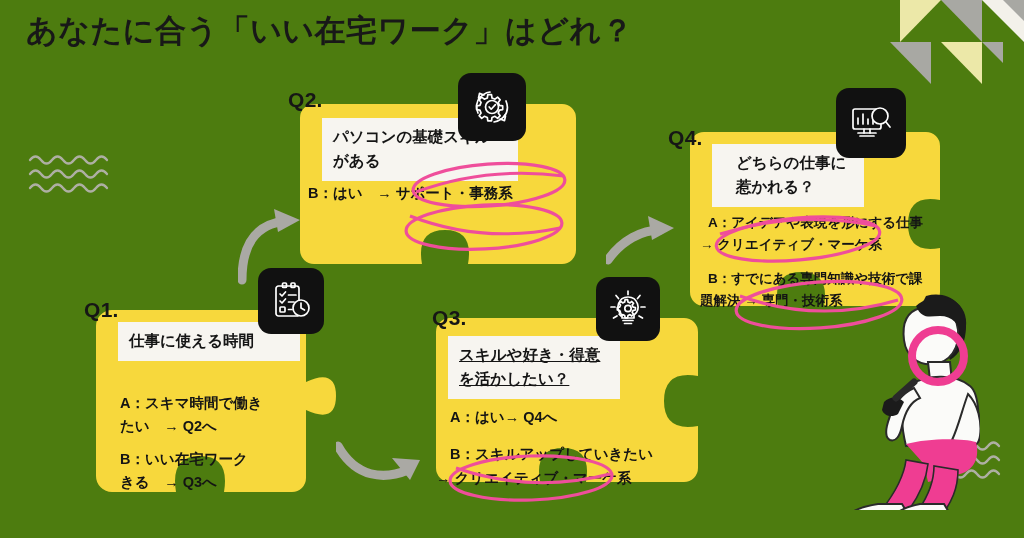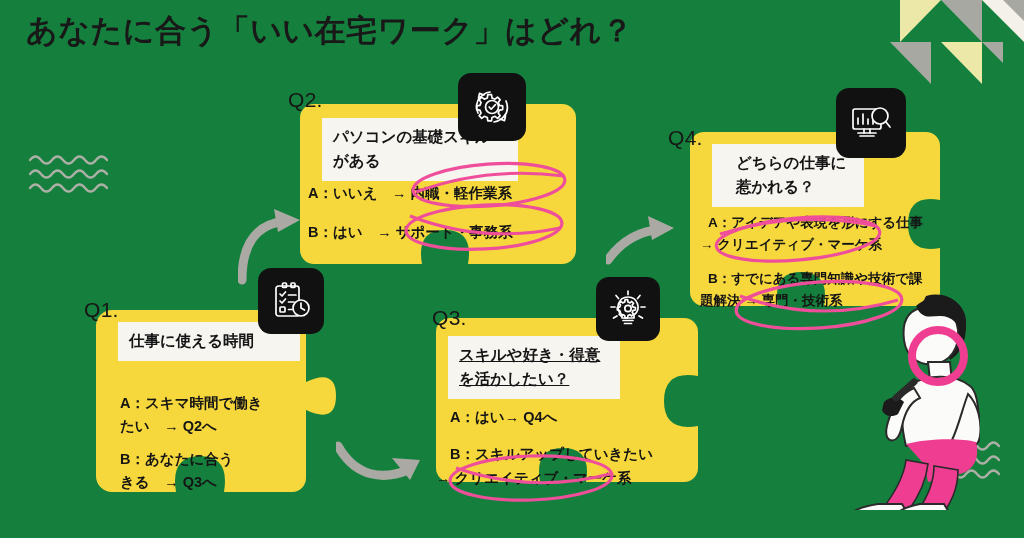--- a/index.html
+++ b/index.html
@@ -2,40 +2,40 @@
 <html><head>
 <meta charset="utf-8">
 <style>
   * { box-sizing: border-box; margin: 0; padding: 0; }
   html, body {
     width: 1024px; height: 538px;
     background: #f3f1ea;
     font-family: "Liberation Sans", "DejaVu Sans", sans-serif;
     overflow: hidden;
   }
-  #stage { position: relative; width: 1024px; height: 538px; background: #15803d; }
+  #stage { position: relative; width: 1024px; height: 538px; background: #4d7c0f; }
 
   
   .tri-grid { position: absolute; top: 0; right: 0; width: 134px; height: 84px; }
 
   
   .squiggle { position: absolute; opacity: .95; }
 
   
   .title {
     position: absolute; left: 26px; top: 10px;
     font-size: 31px; font-weight: 700; letter-spacing: .5px;
     color: #181818; white-space: nowrap;
   }
 
   
   .puzzle { position: absolute; }
   .puzzle svg { position: absolute; left: 0; top: 0; overflow: visible; }
   .qlabel {
-    position: absolute; font-size: 21px; font-weight: 400; color: #161616;
+    position: absolute; font-size: 21px; font-weight: 700; color: #161616;
     letter-spacing: .3px; z-index: 6;
   }
   .qhead {
     position: absolute; background: #f7f5f0; z-index: 5;
     padding: 7px 13px 8px 11px;
     font-size: 15.5px; font-weight: 700; color: #151515; line-height: 1.55;
   }
   .qbody {
     position: absolute; z-index: 5; font-size: 14.5px; font-weight: 700;
     color: #141414; line-height: 1.62;
@@ -110,21 +110,21 @@
     <div class="qlabel" style="left:-12px; top:-12px;">Q1.</div>
     <div class="qhead" style="left:22px; top:12px; width:182px;">
       <div>仕事に使える時間</div>
     </div>
     <div class="qbody" style="left:24px; top:82px; width:200px;">
       <div class="ans">
         <div>A：スキマ時間で働き</div>
         <div>たい　→ Q2へ</div>
       </div>
       <div class="ans">
-        <div>B：あなたに合う</div>
+        <div>B：いい在宅ワーク</div>
         <div>きる　→ Q3へ</div>
       </div>
     </div>
   </div>
   <div class="badge" style="left:258px; top:268px; width:66px; height:66px;">
     <svg width="42" height="42" viewBox="0 0 42 42">
       <g stroke="#fff" stroke-width="1.7" fill="none" stroke-linecap="round" stroke-linejoin="round">
         <rect x="6" y="6" width="23" height="30" rx="2.5"></rect>
         <rect x="12.5" y="3" width="4" height="4.5" rx="1"></rect>
         <rect x="21" y="3" width="4" height="4.5" rx="1"></rect>
@@ -147,21 +147,20 @@
         a14 14 0 0 1 -14 14 H168
         q6 -34 -23 -34 q-29 0 -23 34 H14
         A14 14 0 0 1 0 146 V14 A14 14 0 0 1 14 0 Z"></path>
     </svg>
     <div class="qlabel" style="left:-12px; top:-16px;">Q2.</div>
     <div class="qhead" style="left:22px; top:14px; width:196px;">
       <div>パソコンの基礎スキル</div>
       <div>がある</div>
     </div>
     <div class="qbody" style="left:8px; top:78px; width:270px;">
-      <div class="ans" style="margin-bottom:16px;">A：いいえ　→ 内職・軽作業系</div>
       <div class="ans">B：はい　→ サポート・事務系</div>
     </div>
   </div>
   <div class="badge" style="left:458px; top:73px; width:68px; height:68px;">
     <svg width="46" height="46" viewBox="0 0 46 46">
       <g stroke="#fff" stroke-width="1.7" fill="none" stroke-linecap="round" stroke-linejoin="round">
         <path d="M23 14 l3 1.2 2.6 -2 2.6 2.6 -2 2.6 1.2 3 3.3 .5 v3.7 l-3.3 .5 -1.2 3 2 2.6 -2.6 2.6 -2.6 -2 -3 1.2 -.5 3.3 h-3.7 l-.5 -3.3 -3 -1.2 -2.6 2 -2.6 -2.6 2 -2.6 -1.2 -3 -3.3 -.5 v-3.7 l3.3 -.5 1.2 -3 -2 -2.6 2.6 -2.6 2.6 2 3 -1.2 .5 -3.3 h3.7 z"></path>
         <circle cx="23" cy="23" r="6.5"></circle>
         <path d="M20.2 23 l2 2.2 4.2 -4.6"></path>
         <path d="M10 15 a16 16 0 0 1 11 -7"></path>

